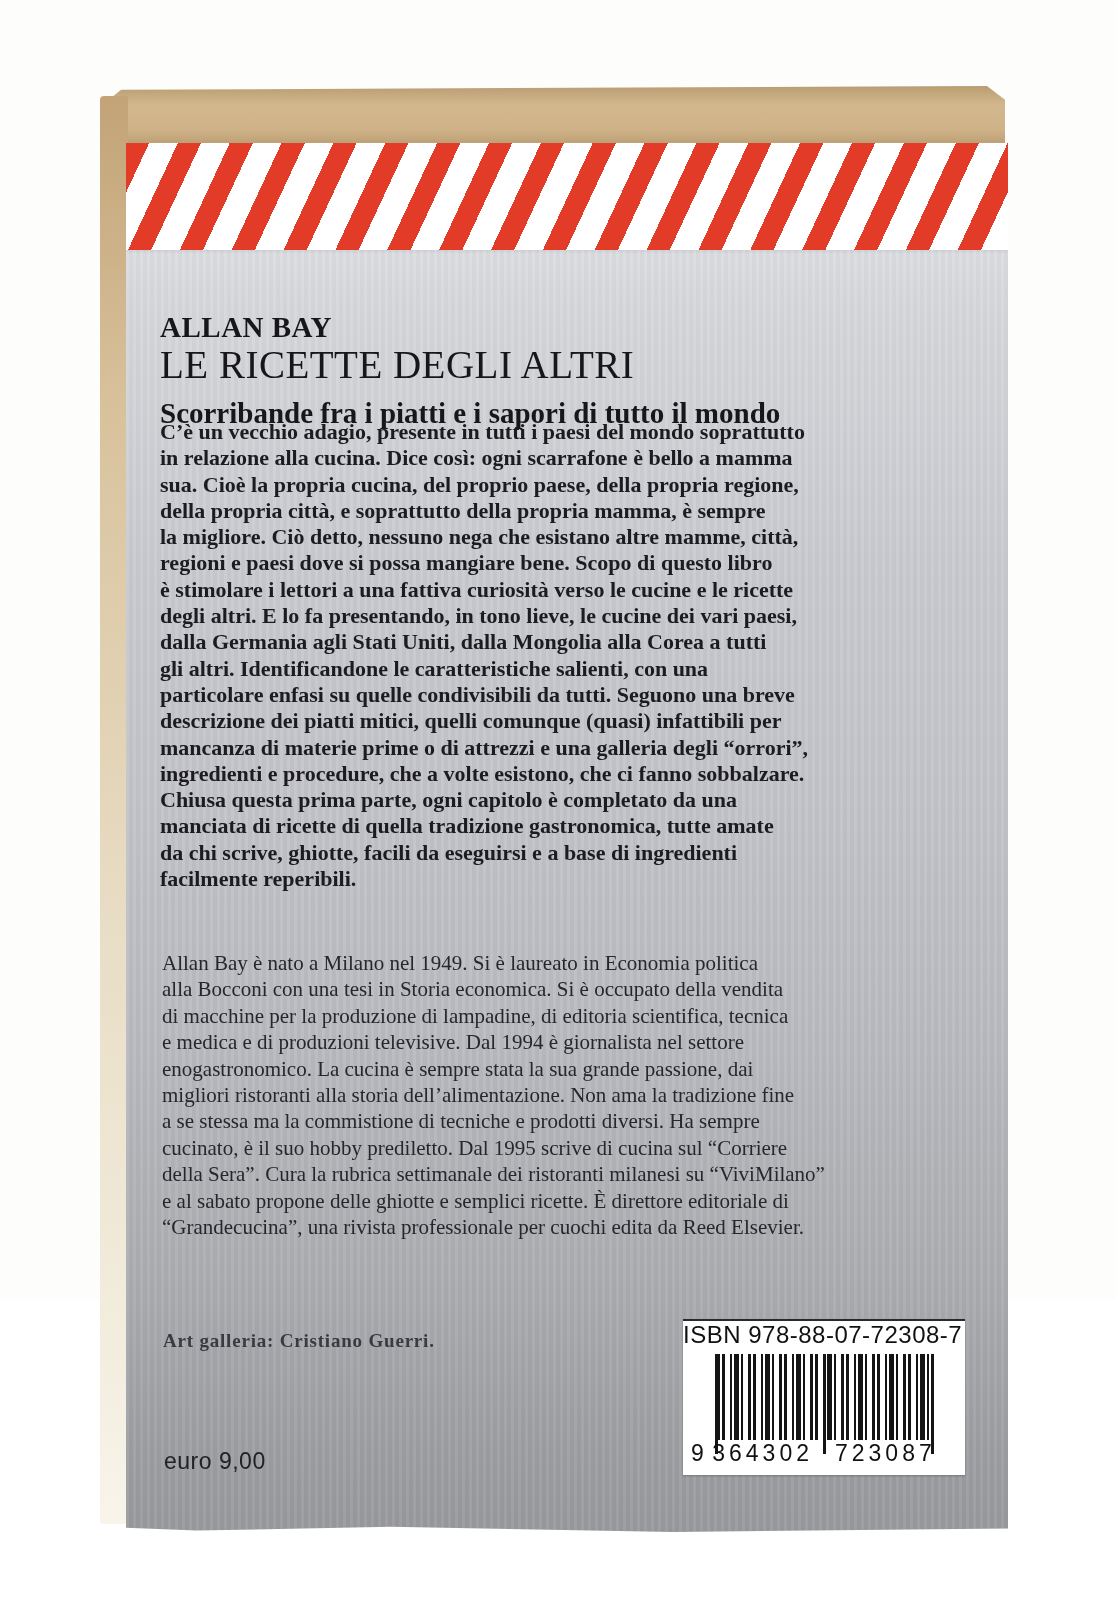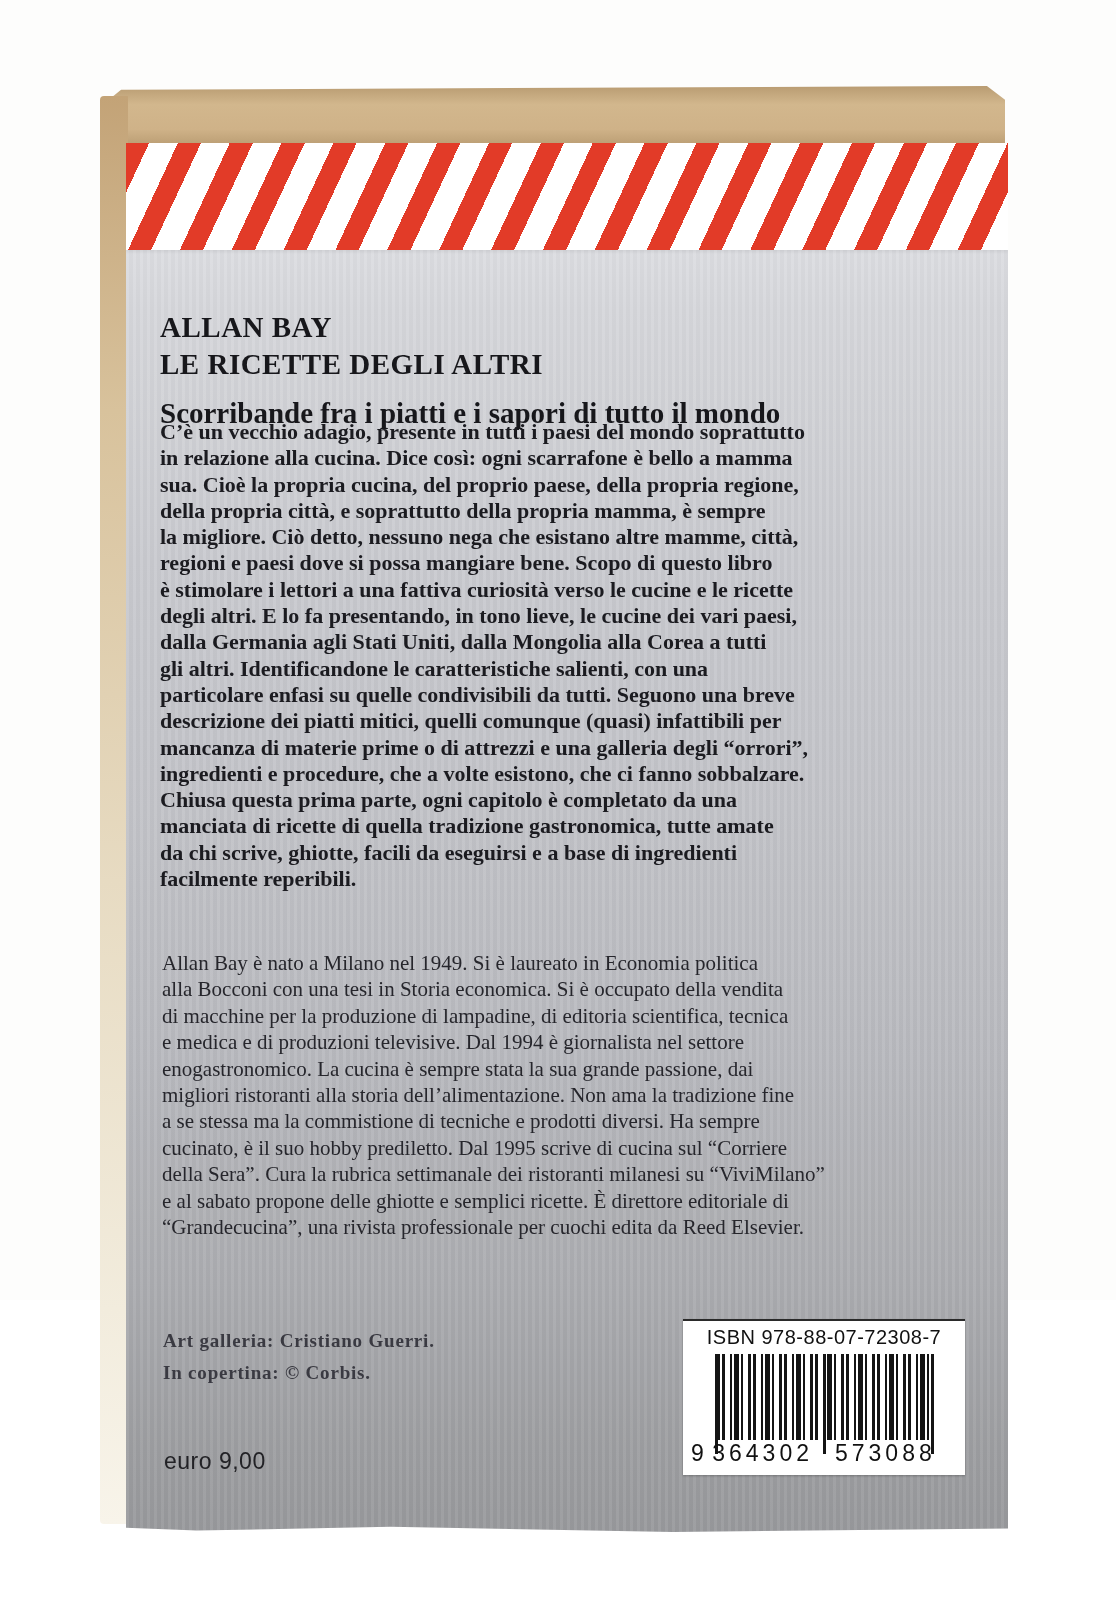--- a/index.html
+++ b/index.html
@@ -36,21 +36,21 @@
   
   .stripes{
     position:absolute;left:0;top:0;width:100%;height:107px;
     background:repeating-linear-gradient(115deg,#e23b28 0 21px,#ffffff 21px 47px);
     box-shadow:0 2px 3px rgba(0,0,0,0.06);
   }
 
   
   .titleblock{position:absolute;left:34px;top:166px;color:#17171b;}
   .author{font-size:29px;font-weight:700;line-height:37px;letter-spacing:0.5px;}
-  .title{font-size:29px;font-weight:700;line-height:37px;letter-spacing:0.5px;}
+  .title{font-size:39px;font-weight:400;line-height:37px;letter-spacing:0.5px;}
   .subtitle{font-size:29px;font-weight:700;line-height:33px;margin-top:14px;}
 
   .blurb{
     position:absolute;left:34px;top:276px;width:800px;
     font-size:22px;line-height:26.3px;color:#1b1b20;
     white-space:pre-line;
     font-weight:bold;
   }
   .bio{
     position:absolute;left:36px;top:770px;width:815px;
@@ -70,22 +70,22 @@
 
   
   .barcode-label{
     position:absolute;left:557px;top:1176px;width:282px;height:154px;
     background:#ffffff;
     box-shadow:0 1px 2px rgba(0,0,0,0.25);
     border-top:2px solid #2a2a2a;
   }
   .isbn{
     font-family:"Liberation Sans", sans-serif;
-    font-size:20px;color:#111;
-    text-align:center;margin-top:5px;letter-spacing:0.5px;
+    font-size:24px;color:#111;
+    letter-spacing:0.5px;
     white-space:nowrap;
   }
   .bars{
     position:absolute;left:34px;top:33px;width:216px;height:86px;
     background:repeating-linear-gradient(90deg,
       #141414 0 3px,#fff 3px 5px,#141414 5px 8px,#fff 8px 13px,
       #141414 13px 15px,#fff 15px 17px,#141414 17px 22px,#fff 22px 24px,
       #141414 24px 26px,#fff 26px 31px);
   }
   .guard{position:absolute;top:33px;width:3px;height:100px;background:#141414;}
@@ -145,33 +145,32 @@
 enogastronomico. La cucina è sempre stata la sua grande passione, dai
 migliori ristoranti alla storia dell’alimentazione. Non ama la tradizione fine
 a se stessa ma la commistione di tecniche e prodotti diversi. Ha sempre
 cucinato, è il suo hobby prediletto. Dal 1995 scrive di cucina sul “Corriere
 della Sera”. Cura la rubrica settimanale dei ristoranti milanesi su “ViviMilano”
 e al sabato propone delle ghiotte e semplici ricette. È direttore editoriale di
 “Grandecucina”, una rivista professionale per cuochi edita da Reed Elsevier.</div>
 
       <div class="credits">
         <div>Art galleria: Cristiano Guerri.</div>
-        <div>In copertina: © Corbis.</div>
       </div>
 
       <div class="barcode-label">
         <div class="isbn">ISBN 978-88-07-72308-7</div>
         <div class="bars"></div>
         <div class="guard g1"></div>
         <div class="guard g2"></div>
         <div class="guard g3"></div>
         <div class="digits">
           <span class="d9">9</span>
           <span>364302</span>
-          <span>573088</span>
+          <span>723087</span>
         </div>
       </div>
 
       <div class="price">euro 9,00</div>
 
     </div>
   </div>
 
 </div>
 

